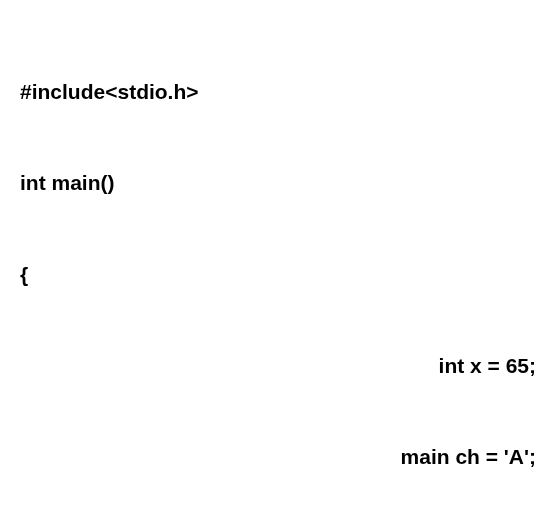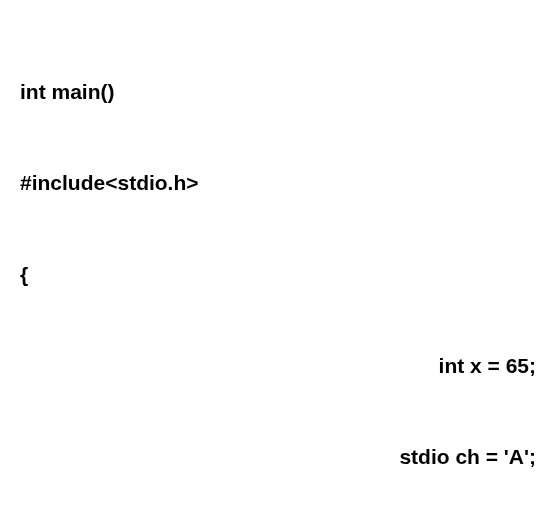--- a/index.html
+++ b/index.html
@@ -25,25 +25,25 @@
       text-align: right;
     }
     .t {
       display: inline;
     }
   </style>
 </head>
 <body>
 
 <div class="code-block">
+  <span class="line"><span class="t">#include&lt;stdio.h&gt;</span></span>
   <span class="line"><span class="t">int main()</span></span>
-  <span class="line"><span class="t">#include&lt;stdio.h&gt;</span></span>
   <span class="line"><span class="t">{</span></span>
   <span class="line indent1"><span class="t">int x = 65;</span></span>
-  <span class="line indent1"><span class="t">stdio ch = 'A';</span></span>
+  <span class="line indent1"><span class="t">main ch = 'A';</span></span>
   
   
   
   
   
   
   
   
   
   

